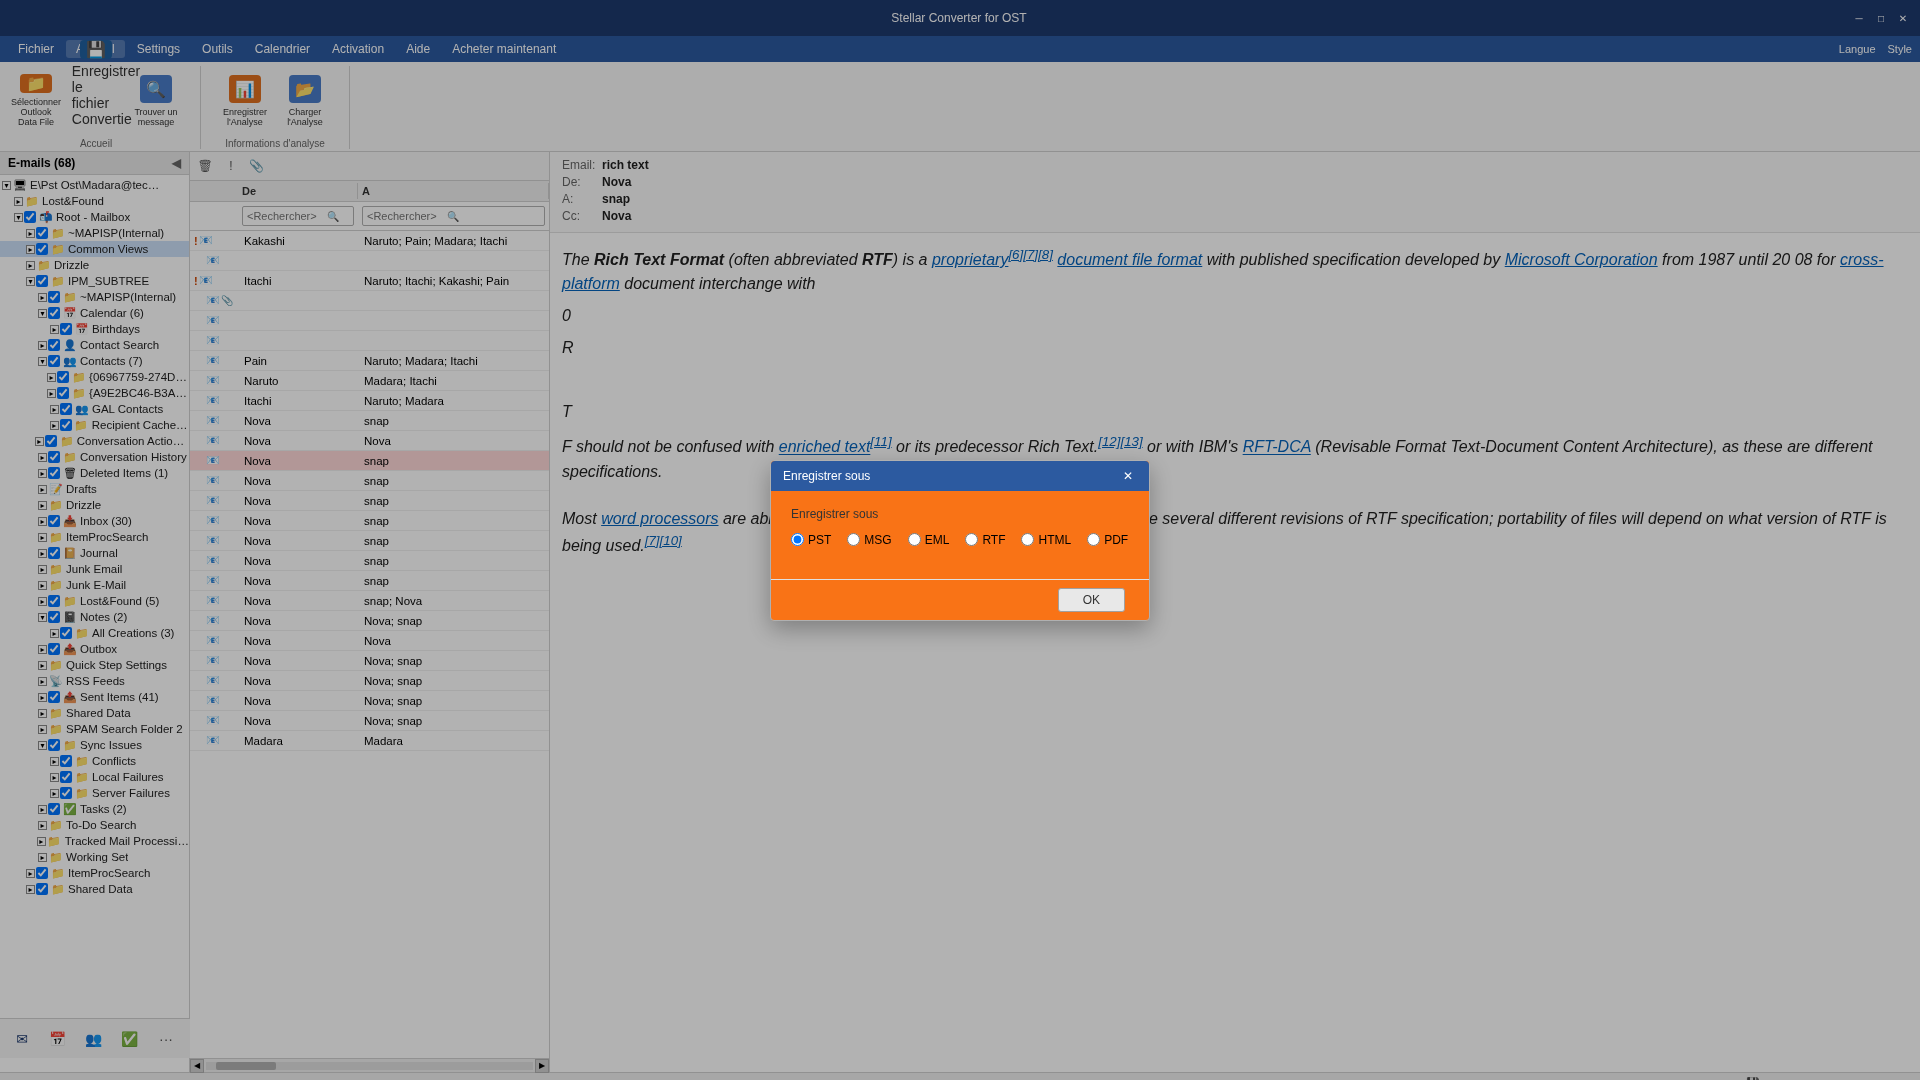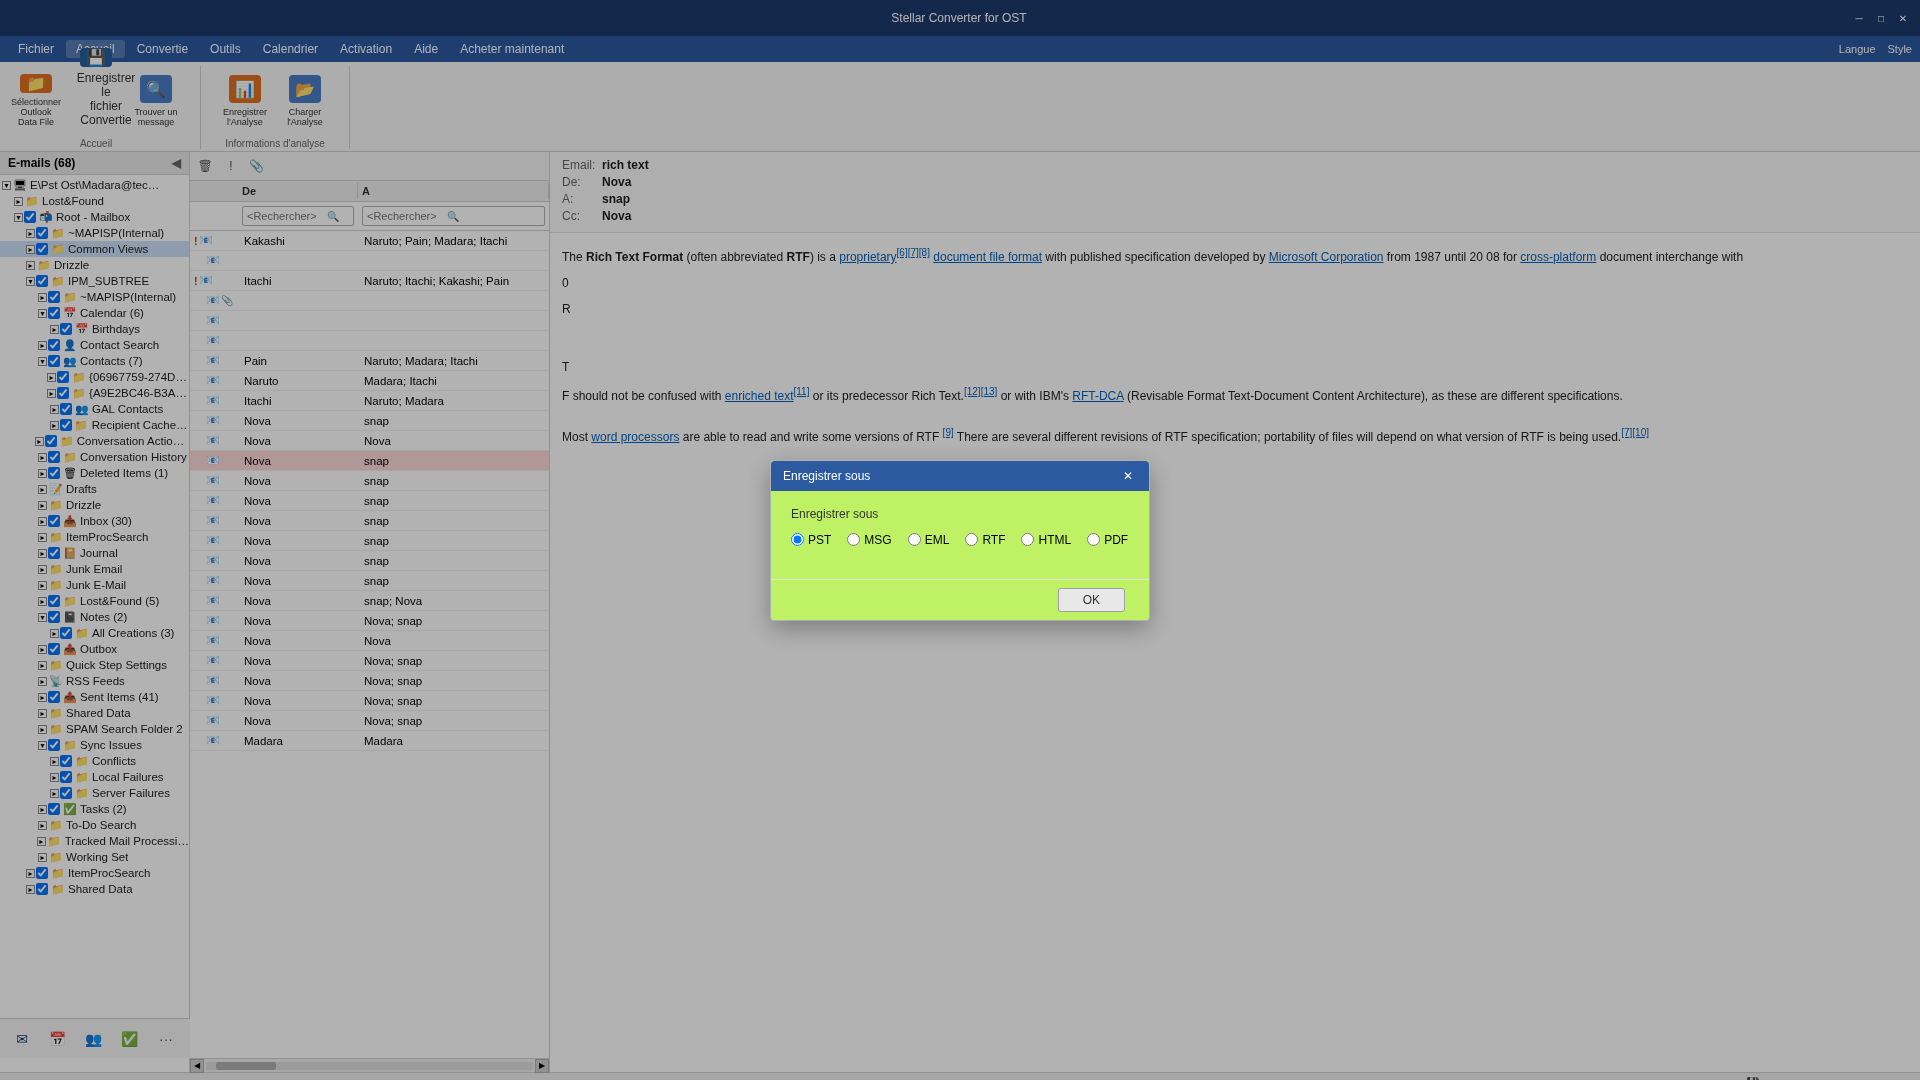--- a/index.html
+++ b/index.html
@@ -237,23 +237,24 @@
       display: flex;
       margin-bottom: 3px;
       font-size: 12px;
     }
     .preview-label { color: #666; width: 40px; flex-shrink: 0; }
     .preview-value { color: #222; font-weight: bold; }
     .preview-body {
       padding: 12px;
       overflow-y: auto;
       flex: 1;
-      font-size: 12px;
+      font-size: 16px;
       color: #222;
       line-height: 1.5;
+      font-style: italic;
     }
     .preview-body a { color: #0563bb; text-decoration: underline; cursor: pointer; }
 
     
     .status-bar {
       height: 22px;
       background: #f0f0f0;
       border-top: 1px solid #d0d0d0;
       display: flex;
       align-items: center;
@@ -306,21 +307,21 @@
     .modal-overlay {
       position: fixed;
       top: 0; left: 0; right: 0; bottom: 0;
       background: rgba(0,0,0,0.3);
       display: flex;
       align-items: center;
       justify-content: center;
       z-index: 1000;
     }
     .modal {
-      background: #bef264;
+      background: #f97316;
       border: 1px solid #b0b0b0;
       border-radius: 4px;
       box-shadow: 0 8px 24px rgba(0,0,0,0.3);
       min-width: 380px;
     }
     .modal-header {
       background: #2c5aa0;
       color: white;
       padding: 6px 12px;
       border-radius: 4px 4px 0 0;
@@ -388,42 +389,42 @@
   <div class="title-bar-controls">
     <button class="title-bar-btn">─</button>
     <button class="title-bar-btn">□</button>
     <button class="title-bar-btn">✕</button>
   </div>
 </div>
 
 <div class="menu-bar">
   <span class="menu-item">Fichier</span>
   <span class="menu-item active">Accueil</span>
-  <span class="menu-item">Convertie</span>
+  <span class="menu-item">Settings</span>
   <span class="menu-item">Outils</span>
   <span class="menu-item">Calendrier</span>
   <span class="menu-item">Activation</span>
   <span class="menu-item">Aide</span>
   <span class="menu-item">Acheter maintenant</span>
   <div class="menu-bar-right">
     <span>Langue</span>
     <span>Style</span>
   </div>
 </div>
 
 <div class="ribbon">
   <div class="ribbon-group">
     <div class="ribbon-buttons">
       <button class="ribbon-btn">
         <div class="ribbon-icon orange">📁</div>
         <span style="font-size:9px;text-align:center;">Sélectionner<br>Outlook Data File</span>
       </button>
       <button class="ribbon-btn">
         <div class="ribbon-icon blue2">💾</div>
-        <span style="font-size:12px;text-align:center;margin-left:20px;">Enregistrer le<br>fichier Convertie</span>
+        <span style="font-size:14px;text-align:left;margin-left:20px;">Enregistrer le<br>fichier Convertie</span>
       </button>
       <button class="ribbon-btn">
         <div class="ribbon-icon">🔍</div>
         <span style="font-size:9px;text-align:center;">Trouver un<br>message</span>
       </button>
     </div>
     <span class="ribbon-group-label">Accueil</span>
   </div>
   <div class="ribbon-group">
     <div class="ribbon-buttons">

